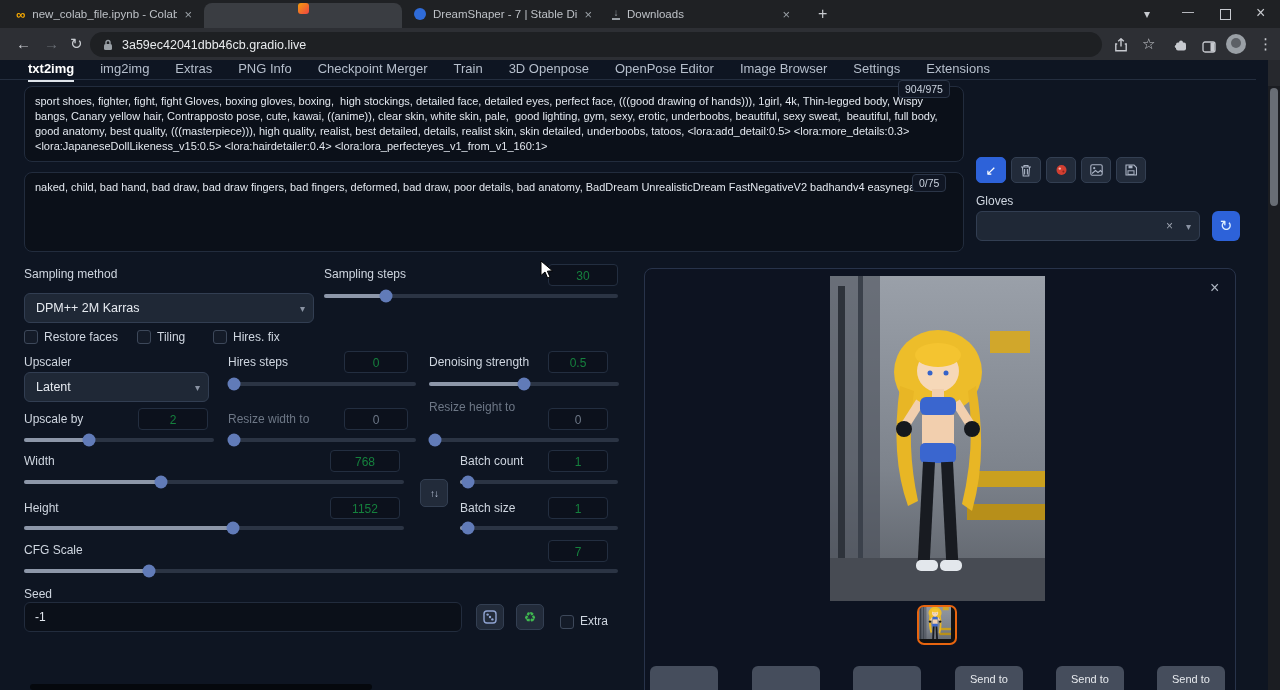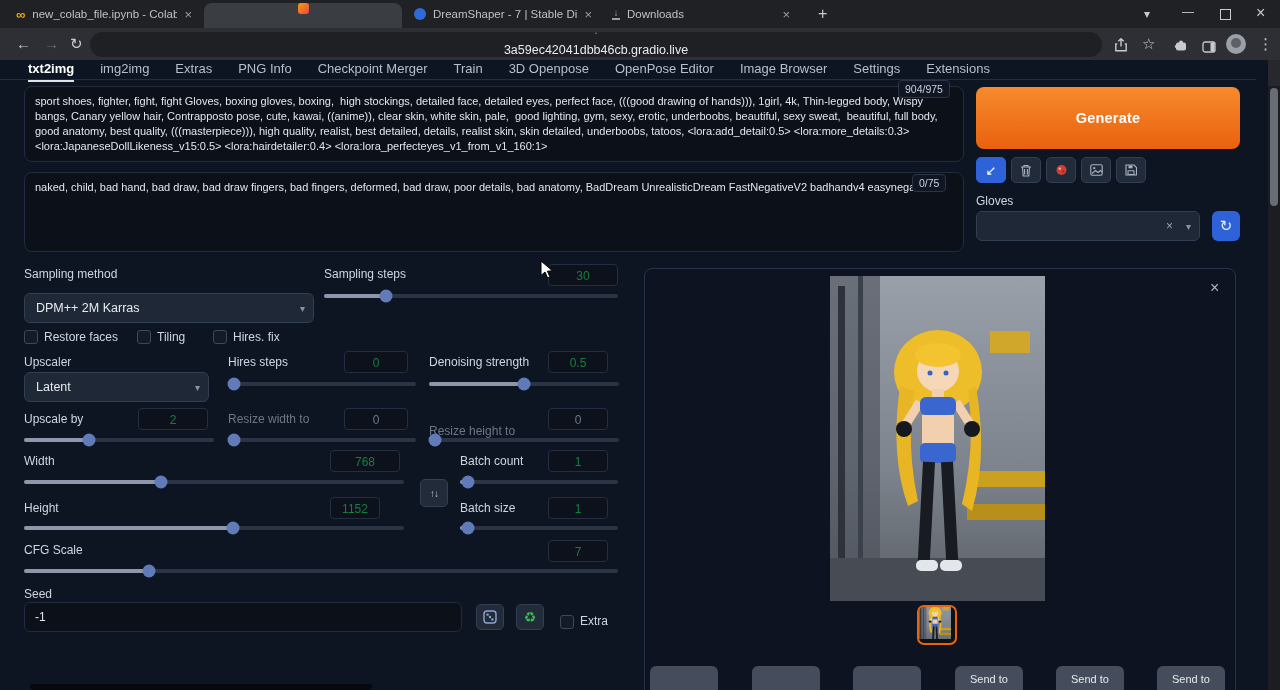--- a/index.html
+++ b/index.html
@@ -12,21 +12,21 @@
   .ctab.active{top:3px;height:25px;background:#3a3d42;border-radius:8px 8px 0 0;color:#e8eaed;flex-direction:column;}
   .ctab .title{flex:1;white-space:nowrap;overflow:hidden;}
   .tab-close{color:#9aa0a6;font-size:13px;line-height:13px;cursor:default;}
   .fav-sq{width:11px;height:11px;border-radius:3px;background:linear-gradient(135deg,#f59e0b,#ef4444);flex:0 0 auto;}
   .fav-circle{width:12px;height:12px;border-radius:50%;background:#2f6bd8;flex:0 0 auto;}
   .fav-inf{color:#f9ab00;font-weight:bold;font-size:13px;flex:0 0 auto;}
   .fav-dl{display:inline-flex;flex-direction:column;align-items:center;color:#9aa0a6;font-size:10px;line-height:9px;flex:0 0 auto;}
   .fav-dl i{display:block;width:8px;height:1.5px;background:#9aa0a6;margin-top:1px;}
   #toolbar{position:absolute;left:0;top:28px;width:1280px;height:32px;background:#2d2f34;}
   .tbico{position:absolute;color:#c7cacf;font-size:15px;line-height:15px;}
-  #urlpill{position:absolute;left:90px;top:32px;width:1012px;height:25px;background:#1e2023;border-radius:13px;display:flex;align-items:center;gap:9px;padding:0 13px;box-sizing:border-box;flex-direction:column;}
+  #urlpill{position:absolute;left:90px;top:32px;width:1012px;height:25px;background:#1e2023;border-radius:13px;display:flex;align-items:center;gap:9px;padding:0 13px;box-sizing:border-box;}
   #urltext{color:#e8eaed;font-size:12.5px;}
   .winbtn{position:absolute;color:#c7cacf;}
   .maxsq{width:9px;height:9px;border:1.3px solid #c7cacf;}
   .avatar{position:absolute;width:20px;height:20px;border-radius:50%;background:#9aa0a6;overflow:hidden;}
   .avatar::after{content:"";position:absolute;left:5px;top:4px;width:10px;height:10px;border-radius:50%;background:#5c6066;}
 
   
   #navtabs{position:absolute;left:28px;top:61px;display:flex;gap:26px;font-size:13px;color:#b6bfcc;}
   .navtab{padding-bottom:4px;cursor:default;white-space:nowrap;}
   .navtab.active{color:#fff;font-weight:bold;border-bottom:2px solid #dfe4ea;}
@@ -160,21 +160,20 @@
     <span class="navtab">Extensions</span>
   </div>
   <div id="navline"></div>
 
   <textarea class="prompt" style="left: 24px; top: 86px; width: 940px; height: 76px;">sport shoes, fighter, fight, fight Gloves, boxing gloves, boxing,  high stockings, detailed face, detailed eyes, perfect face, (((good drawing of hands))), 1girl, 4k, Thin-legged body, Wispy bangs, Canary yellow hair, Contrapposto pose, cute, kawai, ((anime)), clear skin, white skin, pale,  good lighting, gym, sexy, erotic, underboobs, beautiful, sexy sweat,  beautiful, full body, good anatomy, best quality, (((masterpiece))), high quality, realist, best detailed, details, realist skin, skin detailed, underboobs, tatoos, &lt;lora:add_detail:0.5&gt; &lt;lora:more_details:0.3&gt; &lt;lora:JapaneseDollLikeness_v15:0.5&gt; &lt;lora:hairdetailer:0.4&gt; &lt;lora:lora_perfecteyes_v1_from_v1_160:1&gt;</textarea>
   <div class="chip" style="left:898px;top:80px;">904/975</div>
 
   <textarea class="prompt" style="left: 24px; top: 172px; width: 940px; height: 80px;">naked, child, bad hand, bad draw, bad draw fingers, bad fingers, deformed, bad draw, poor details, bad anatomy, BadDream UnrealisticDream FastNegativeV2 badhandv4 easynegative</textarea>
   <div class="chip" style="left:912px;top:174px;">0/75</div>
 
-  <div id="generate">Generate</div>
 
   <div class="sqbtn blue" style="left:976px;top:157px;width:30px;height:26px;font-size:13px;">
       <span>↙</span>
     </div>
   <div class="sqbtn" style="left:1011px;top:157px;width:30px;height:26px;">
     <svg width="12" height="13" viewBox="0 0 12 13">
         <path d="M1 3 h10 M4 3 V1.5 h4 V3 M2.5 3.5 l0.7 8.5 h5.6 l0.7-8.5 M4.6 5 v5.5 M7.4 5 v5.5" stroke="#aab3c4" fill="none" stroke-width="1.1"></path>
       </svg>
   </div>
   <div class="sqbtn" style="left:1046px;top:157px;width:30px;height:26px;">
@@ -257,21 +256,21 @@
       <div class="knob" style="left: 34%;"></div>
     </div>
 
   <div class="lbl dim" style="left:228px;top:412px;">Resize width to</div>
   <div class="numbox dim" style="left:344px;top:408px;width:64px;">0</div>
   <div class="slider dim" style="left:228px;top:438px;width:188px;">
       <div class="fill" style="width: 3%;"></div>
       <div class="knob" style="left: 3%;"></div>
     </div>
 
-  <div class="lbl dim" style="left:429px;top:424px;">Resize height to</div>
+  <div class="lbl dim" style="left:429px;top:400px;">Resize height to</div>
   <div class="numbox dim" style="left:548px;top:408px;width:60px;">0</div>
   <div class="slider dim" style="left:429px;top:438px;width:190px;">
       <div class="fill" style="width: 3%;"></div>
       <div class="knob" style="left: 3%;"></div>
     </div>
 
   <div class="lbl" style="left:24px;top:454px;">Width</div>
   <div class="numbox" style="left:330px;top:450px;width:70px;">768</div>
   <div class="slider" style="left:24px;top:480px;width:380px;">
       <div class="fill" style="width: 36%;"></div>
@@ -283,21 +282,21 @@
   <div class="slider" style="left:460px;top:480px;width:158px;">
       <div class="fill" style="width: 5%;"></div>
       <div class="knob" style="left: 5%;"></div>
     </div>
 
   <div class="sqbtn" style="left:420px;top:479px;width:28px;height:28px;font-size:10px;letter-spacing:-1px;">
       <span>↑↓</span>
     </div>
 
   <div class="lbl" style="left:24px;top:501px;">Height</div>
-  <div class="numbox" style="left:330px;top:497px;width:50px;">1152</div>
+  <div class="numbox" style="left:330px;top:497px;width:70px;">1152</div>
   <div class="slider" style="left:24px;top:526px;width:380px;">
       <div class="fill" style="width: 55%;"></div>
       <div class="knob" style="left: 55%;"></div>
     </div>
 
   <div class="lbl" style="left:460px;top:501px;">Batch size</div>
   <div class="numbox" style="left:548px;top:497px;width:60px;">1</div>
   <div class="slider" style="left:460px;top:526px;width:158px;">
       <div class="fill" style="width: 5%;"></div>
       <div class="knob" style="left: 5%;"></div>

